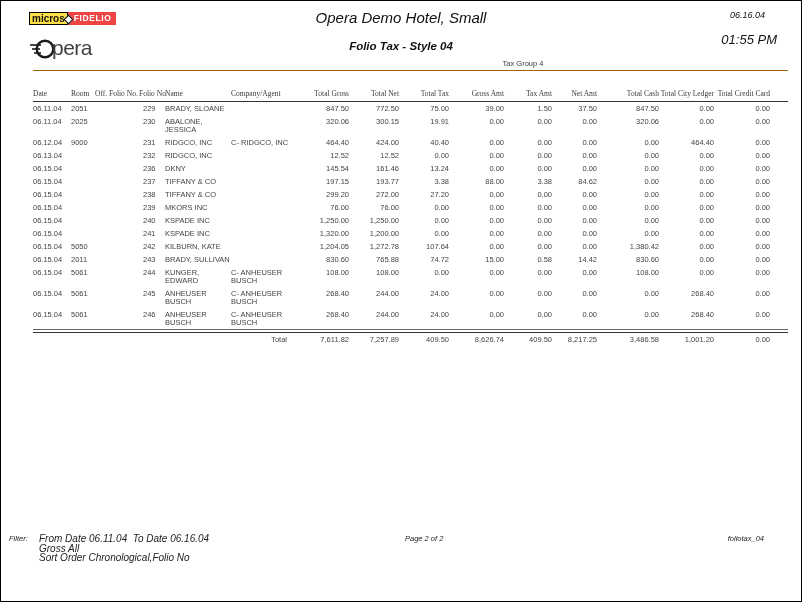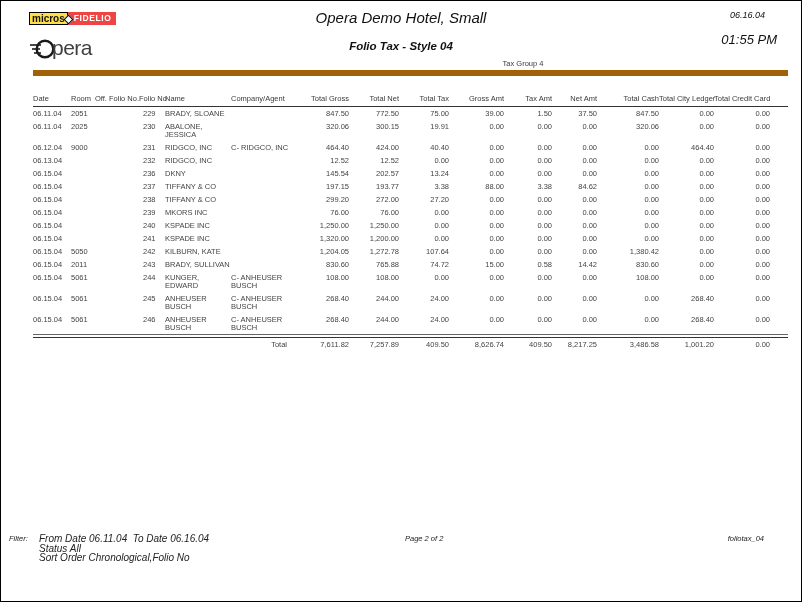--- a/index.html
+++ b/index.html
@@ -40,21 +40,21 @@
   .print-time { position:absolute; top:31px; right:24px; font-style:italic; font-size:13px; color:#111;margin-left:45px; }
   
   table.report {
     position:absolute; left:8px; top:58px; width:755px;
     border-collapse:collapse; table-layout:fixed;
     font-size:7.5px; color:#444;margin-left:24px;
   }
   table.report th {
     font-weight:normal; text-align:left; white-space:nowrap;
     padding:18px 0 3px; color:#3a3a3a;
-    border-top:6px solid #a16207; border-bottom:1px solid #333;
+    border-top:1px solid #a16207; border-bottom:1px solid #333;font-family:Liberation Serif, serif;
   }
   table.report tr.group-row td { border:none; padding:1px 0 2px; color:#3a3a3a; }
   .group-label { text-align:center; }
   table.report td { padding:3px 0 2px; line-height:8px; vertical-align:top; }
   table.report .num { text-align:right; }
   table.report td[data-name="cell-folio-no"] { padding-left:4px; }
   tr.sep td { border-top:1px solid #666; height:2px; padding:0; }
   tr.totals td { border-top:1px solid #333; }
   tr.totals .total-label { padding-right:6px; }
   
@@ -206,21 +206,21 @@
           <td data-name="cell-filler"></td>
         </tr>
         <tr data-name="table-row">
           <td data-name="cell-date">06.15.04</td>
           <td data-name="cell-room"></td>
           <td data-name="cell-off-folio-no"></td>
           <td data-name="cell-folio-no">236</td>
           <td data-name="cell-name">DKNY</td>
           <td data-name="cell-company-agent"></td>
           <td data-name="cell-total-gross" class="num">145.54</td>
-          <td data-name="cell-total-net" class="num">202.57</td>
+          <td data-name="cell-total-net" class="num">161.46</td>
           <td data-name="cell-total-tax" class="num">13.24</td>
           <td data-name="cell-gross-amt" class="num">0.00</td>
           <td data-name="cell-tax-amt" class="num">0.00</td>
           <td data-name="cell-net-amt" class="num">0.00</td>
           <td data-name="cell-total-cash" class="num">0.00</td>
           <td data-name="cell-total-city-ledger" class="num">0.00</td>
           <td data-name="cell-total-credit-card" class="num">0.00</td>
           <td data-name="cell-filler"></td>
         </tr>
         <tr data-name="table-row">
@@ -421,19 +421,19 @@
           <td data-name="total-total-city-ledger" class="num">1,001.20</td>
           <td data-name="total-total-credit-card" class="num">0.00</td>
           <td data-name="total-filler"></td>
         </tr>
     </tfoot>
   </table>
 
   <div class="footer-filter-label" data-name="filter-label">Filter:</div>
   <div class="footer-filter-lines" data-name="filter-lines">
     <span data-name="filter-line-dates">From Date 06.11.04  To Date 06.16.04</span>
-    <span data-name="filter-line-status">Status All</span>
+    <span data-name="filter-line-status">Gross All</span>
     <span data-name="filter-line-sort">Sort Order Chronological,Folio No</span>
   </div>
   <div class="footer-page" data-name="page-info">Page 2 of 2</div>
   <div class="footer-code" data-name="report-code">foliotax_04</div>
 
 </div>
 
 </body></html>

